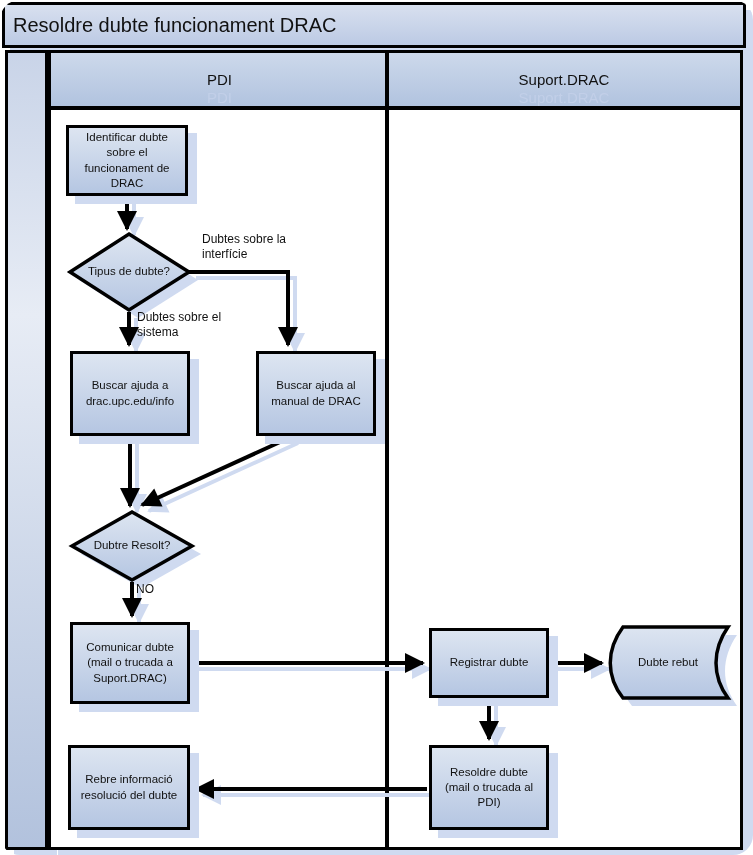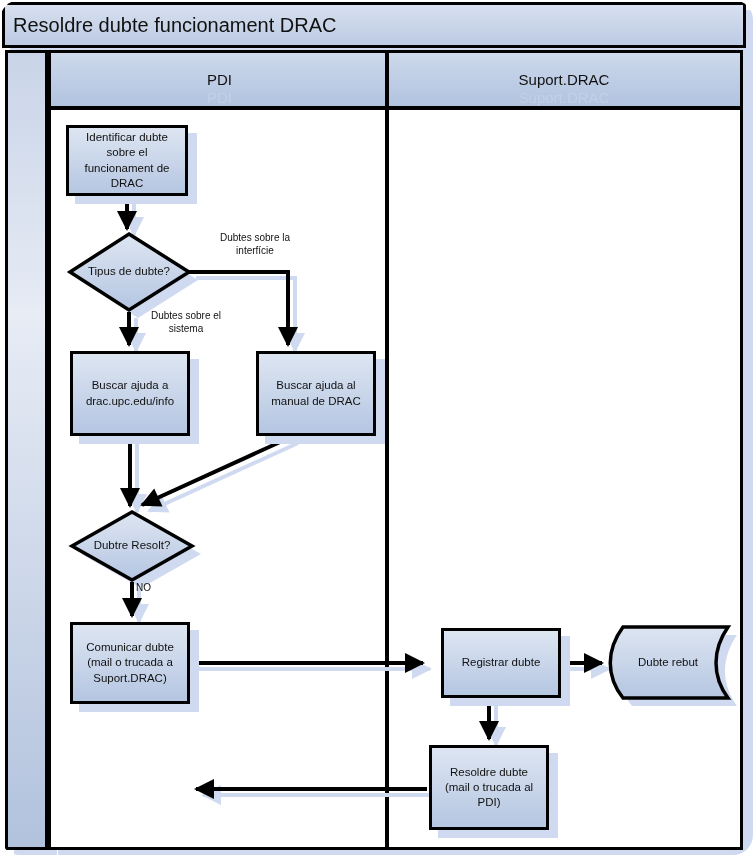--- a/index.html
+++ b/index.html
@@ -42,33 +42,33 @@
     background:linear-gradient(180deg,#dde5f1 0%,#b5c6e2 100%);
     box-shadow:9px 8px 0 #cfdaf0;
     display:flex;align-items:center;justify-content:center;text-align:center;
     font-size:11.5px;line-height:1.32;padding:4px 9px;
   }
   .n-identificar{left:66px;top:125px;width:122px;height:71px;}
   .n-buscar-info{left:70px;top:351px;width:120px;height:85px;}
   .n-buscar-manual{left:228px;top:351px;width:120px;height:85px;margin-left:28px;}
   .n-comunicar{left:70px;top:622px;width:120px;height:82px;}
   .n-rebre{left:68px;top:745px;width:122px;height:85px;}
-  .n-registrar{left:429px;top:628px;width:120px;height:70px;padding:4px 6px;margin-left:12px;}
+  .n-registrar{left:429px;top:628px;width:120px;height:70px;padding:4px 6px;}
   .n-resoldre{left:429px;top:745px;width:120px;height:85px;justify-content:flex-end;}
   
   .overlay{
     position:absolute;display:flex;align-items:center;justify-content:center;
     text-align:center;font-size:11.5px;line-height:1.32;pointer-events:none;
   }
   .o-tipus{left:84px;top:247px;width:90px;height:50px;}
   .o-resolt{left:87px;top:522px;width:90px;height:48px;}
   .o-dubte-rebut{left:618px;top:638px;width:100px;height:50px;}
   
   .edge-label{
-    position:absolute;text-align:center;font-size:10px;line-height:1.28;
+    position:absolute;text-align:left;font-size:12px;line-height:1.28;
   }
   .l-interficie{left:202px;top:232px;width:106px;}
   .l-sistema{left:137px;top:310px;width:98px;}
   .l-no{left:136px;top:582px;}
   
   #wires{position:absolute;left:0;top:0;width:753px;height:855px;pointer-events:none;}
 </style>
 </head>
 <body>
 
@@ -150,20 +150,23 @@
   </div>
   <div class="node n-buscar-info">
     <span>Buscar ajuda a drac.upc.edu/info</span>
   </div>
   <div class="node n-buscar-manual">
     <span>Buscar ajuda al manual de DRAC</span>
   </div>
   <div class="node n-comunicar">
     <span>Comunicar dubte (mail o trucada a Suport.DRAC)</span>
   </div>
+  <div class="node n-rebre">
+    <span>Rebre informació resolució del dubte</span>
+  </div>
   <div class="node n-registrar">
     <span>Registrar dubte</span>
   </div>
   <div class="node n-resoldre">
     <span>Resoldre dubte (mail o trucada al PDI)</span>
   </div>
 
   <div class="overlay o-tipus">Tipus de dubte?</div>
   <div class="overlay o-resolt">Dubtre Resolt?</div>
   <div class="overlay o-dubte-rebut">Dubte rebut</div>

